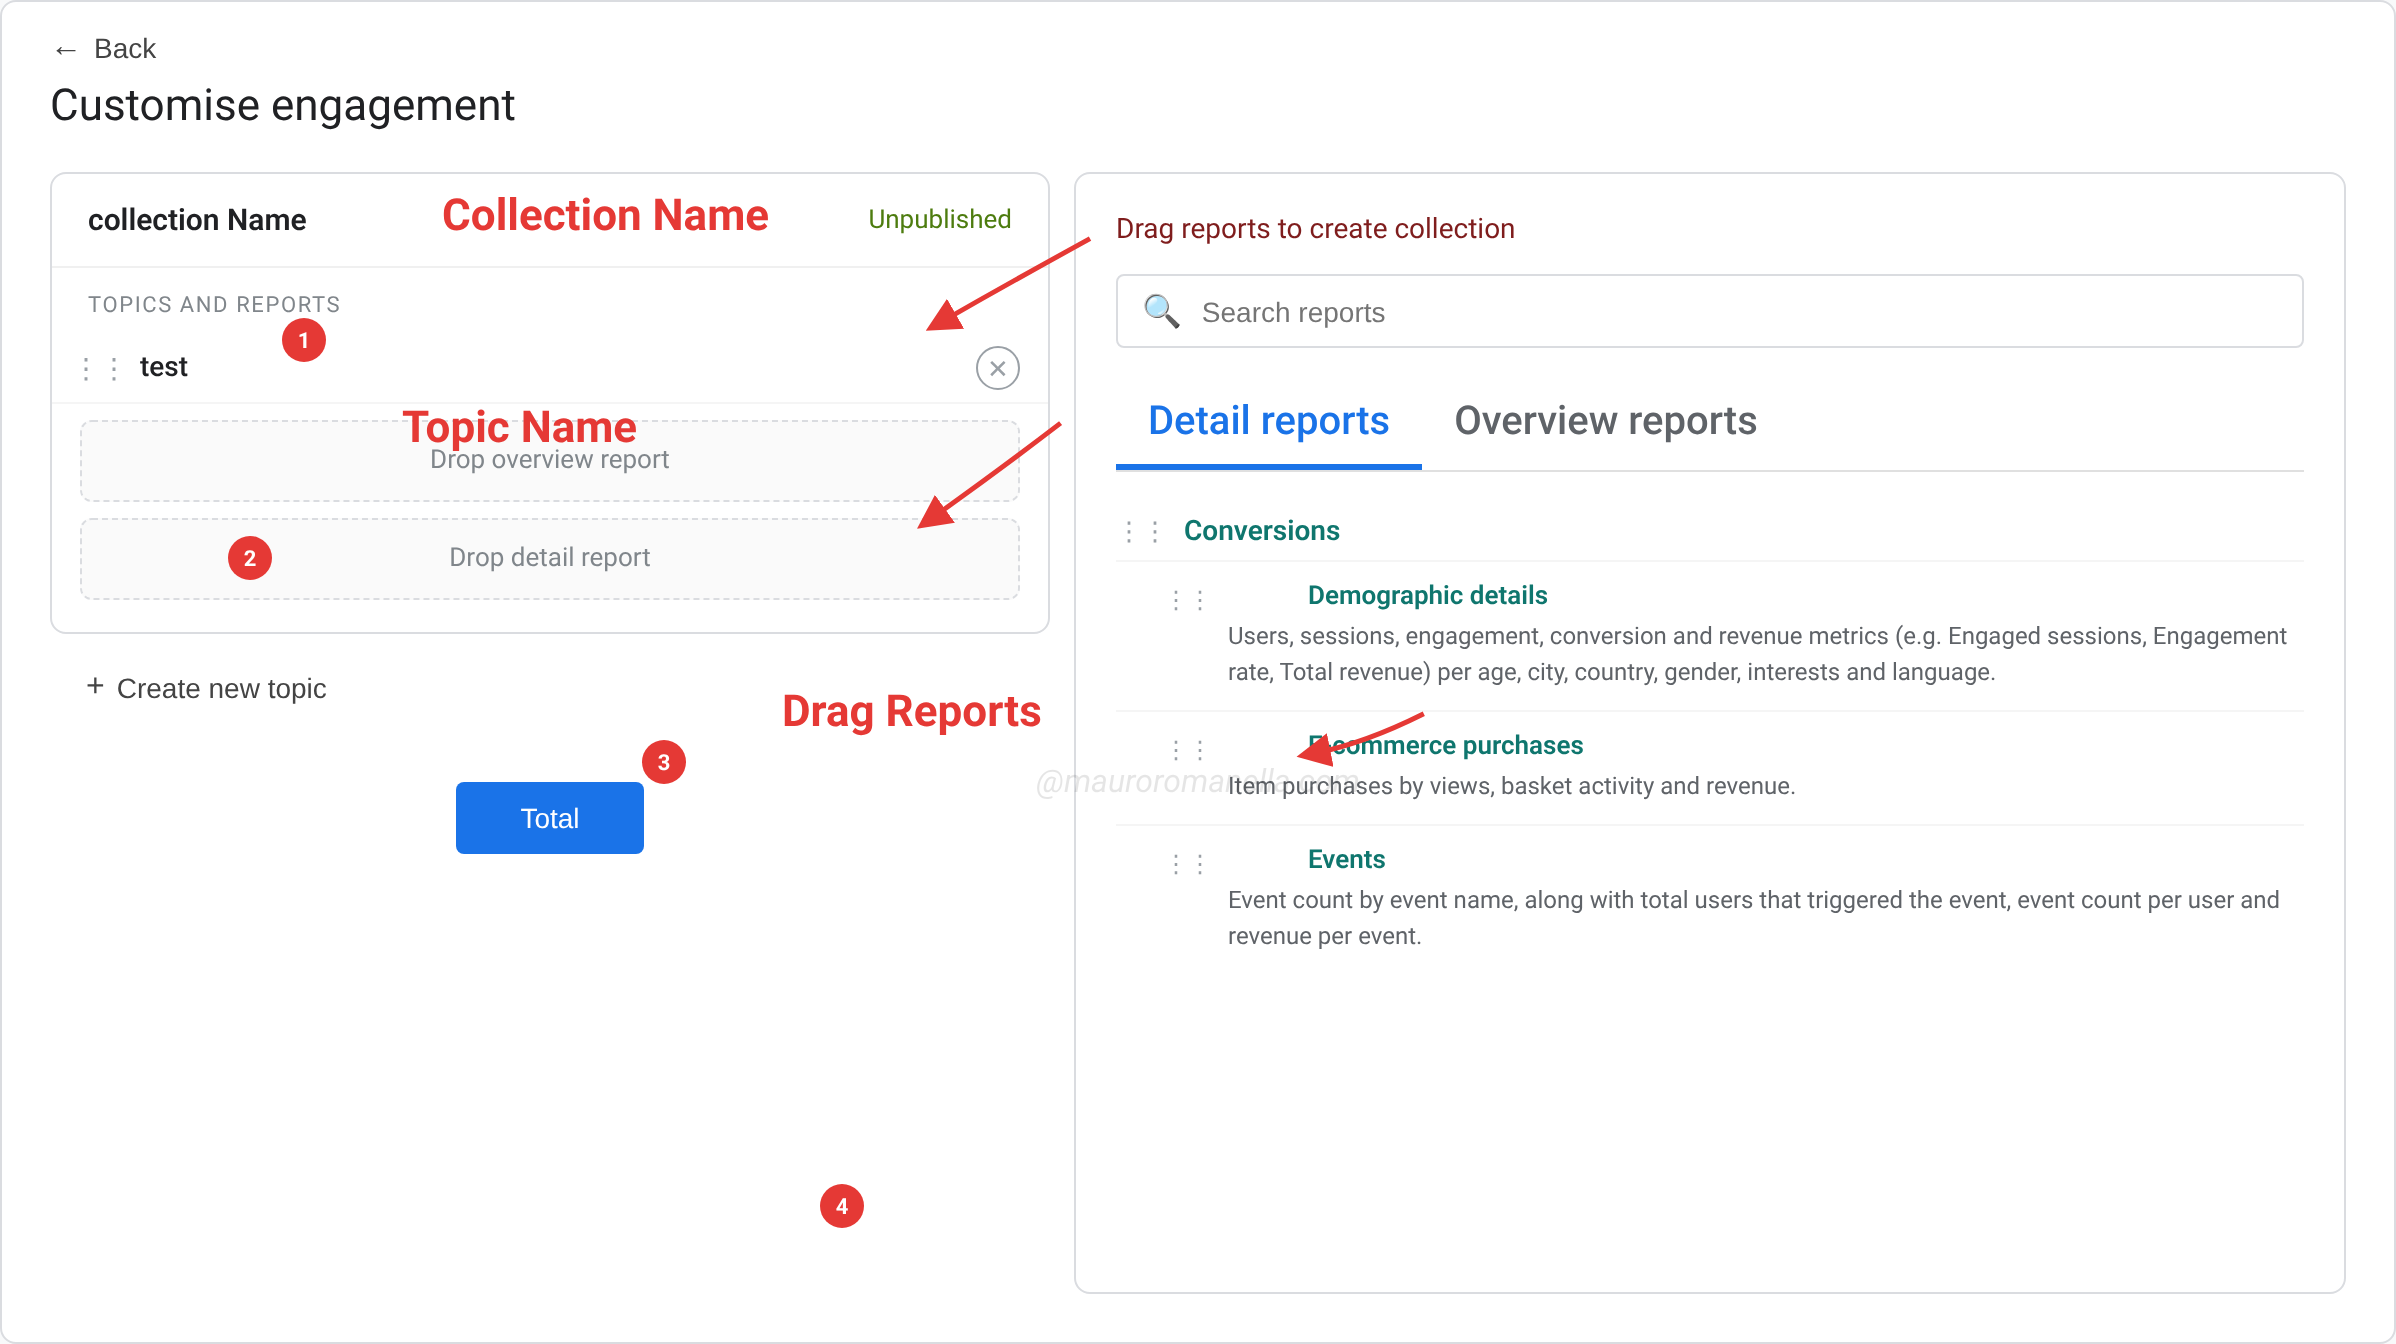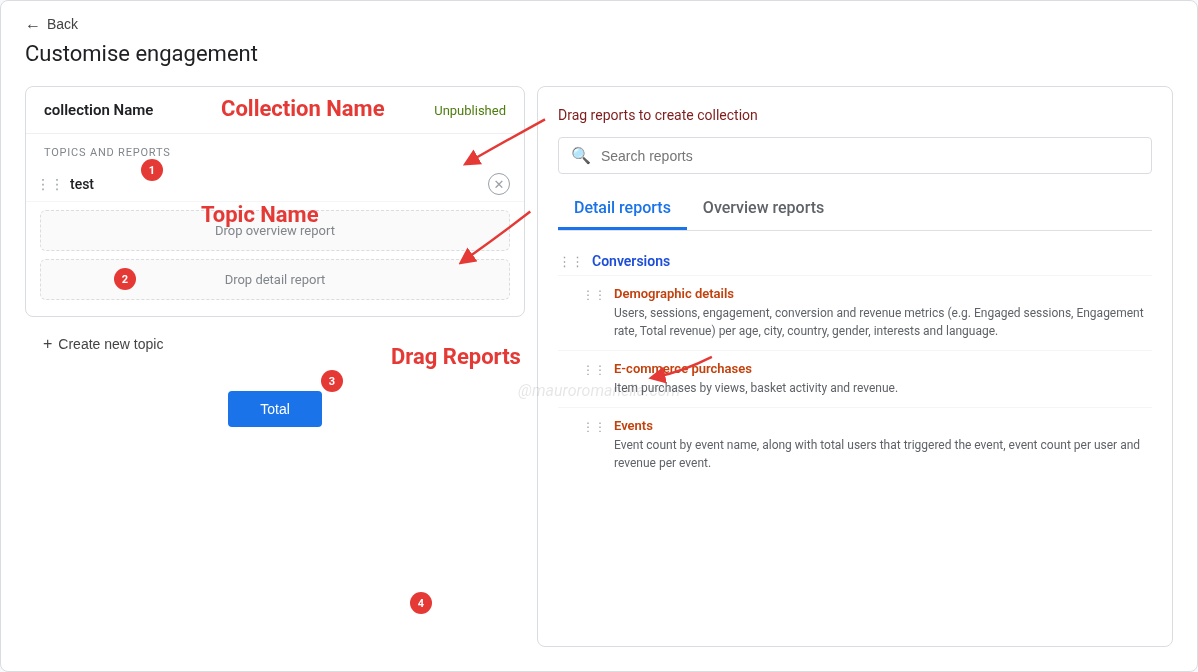--- a/index.html
+++ b/index.html
@@ -206,21 +206,21 @@
     }
     
     .tabs-row {
       display: flex;
       gap: 0;
       border-bottom: 1px solid #e0e0e0;
       margin-bottom: 12px;
     }
     .tab {
       padding: 8px 16px 10px 16px;
-      font-size: 16px;
+      font-size: 20px;
       cursor: pointer;
       color: #5f6368;
       border-bottom: 3px solid transparent;
       font-weight: 500;
     }
     .tab.active {
       color: #1a73e8;
       border-bottom: 3px solid #1a73e8;
     }
     
@@ -230,40 +230,41 @@
       gap: 8px;
       padding: 10px 0 6px 0;
     }
     .section-drag {
       color: #9aa0a6;
       font-size: 13px;
     }
     .section-title {
       font-size: 14px;
       font-weight: 600;
-      color: #1d4ed8;
+      color: #0f766e;
     }
     .report-item {
       padding: 10px 0 10px 24px;
       border-top: 1px solid #f5f5f5;
       display: flex;
       align-items: flex-start;
       gap: 8px;
     }
     .report-item-drag {
       color: #9aa0a6;
       font-size: 12px;
       margin-top: 2px;
     }
     .report-item-content {}
     .report-item-name {
       font-size: 13px;
       font-weight: 600;
-      color: #c2410c;
+      color: #0f766e;
       margin-bottom: 3px;
+      margin-left: 40px;
     }
     .report-item-desc {
       font-size: 12px;
       color: #5f6368;
       line-height: 1.5;
     }
     
     .badge-circle {
       width: 22px;
       height: 22px;

